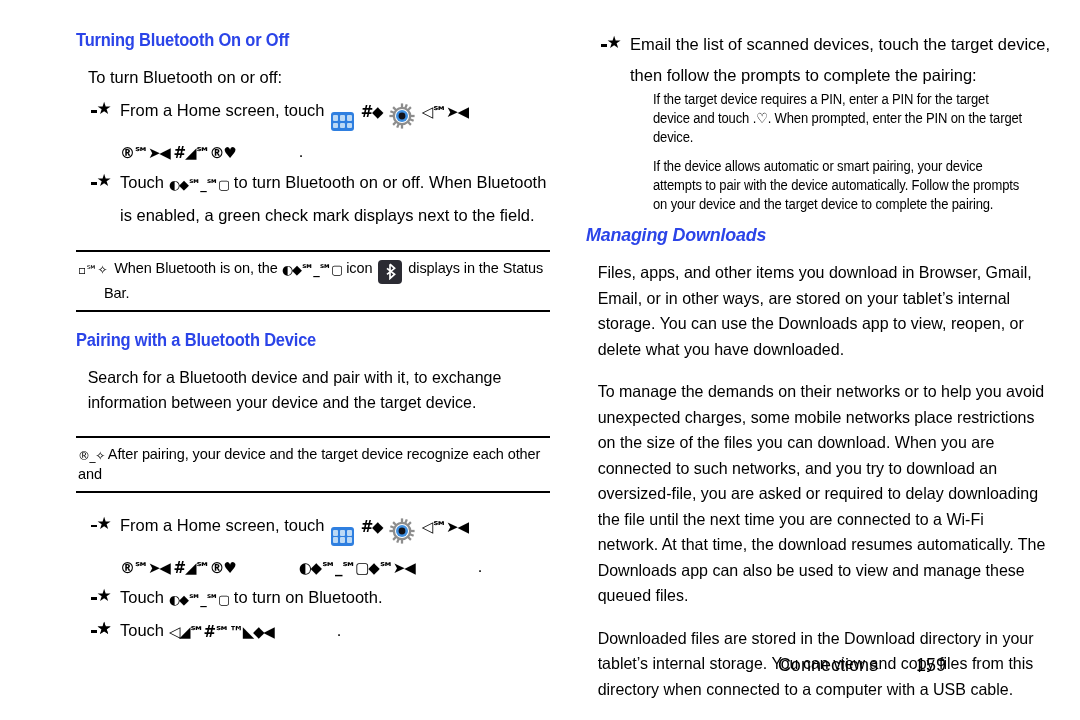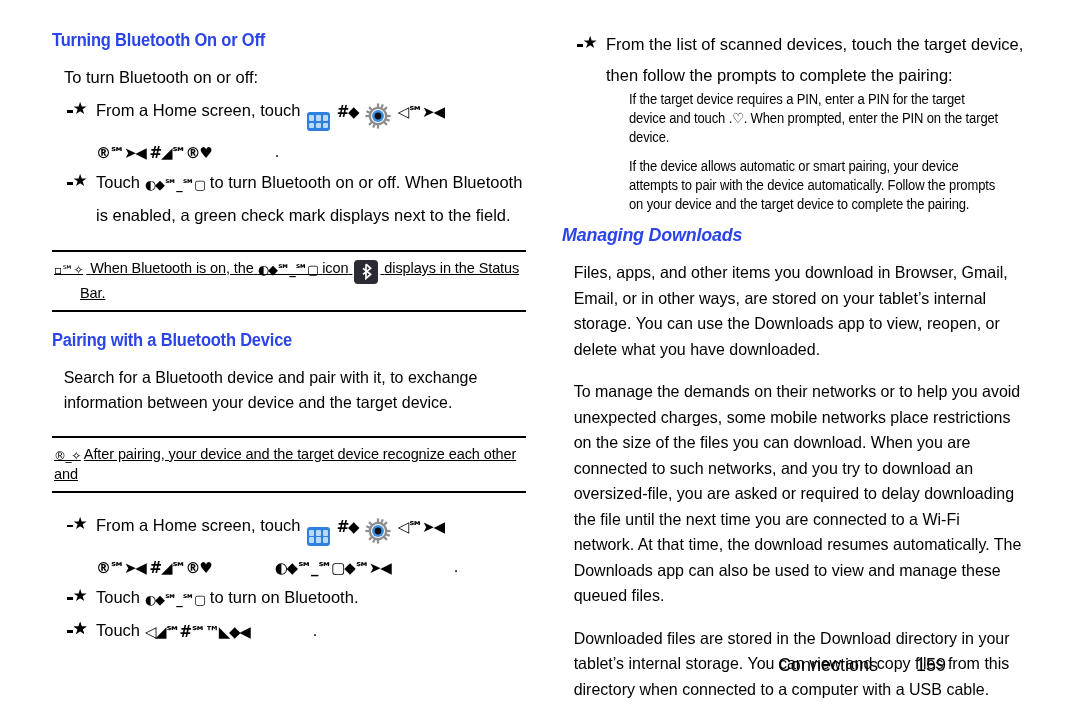--- a/index.html
+++ b/index.html
@@ -15,21 +15,21 @@
     font-family: "Liberation Sans", sans-serif;
     color: #000000;
     -webkit-font-smoothing: antialiased;
   }
 
   .page {
     position: relative;
     width: 956px;
     height: 720px;
     box-sizing: border-box;
-    padding: 30px 44px 10px 52px;
+    padding: 30px 44px 10px 76px;
   }
 
   .columns {
     display: flex;
     flex-direction: row;
     align-items: flex-start;
     gap: 36px;
     height: 100%;
   }
   .col {
@@ -130,21 +130,20 @@
     align-items: flex-start;
     padding: 7px 2px 8px 2px;
     font-size: 14.5px;
     line-height: 18px;
     letter-spacing: -0.1px;
   }
   .note .note-body.indent-hanging {
     display: block;
     text-indent: 0;
     padding-left: 2px;
-    text-decoration: underline;
   }
   .note .note-body.indent-hanging .cont {
     display: block;
     padding-left: 26px;
   }
   .note .glyphs {
     font-size: 13px;
     margin-right: 3px;
     white-space: nowrap;
     letter-spacing: -0.5px;
@@ -383,21 +382,21 @@
         <span class="spacer-dot"></span>
         <span>.</span>
       </div>
 
     </div>
 
     <div class="col">
 
       <div class="bullet">
         <span class="star">★</span>
-        <span>From the list of scanned devices, touch the target device,</span>
+        <span>Email the list of scanned devices, touch the target device,</span>
       </div>
       <div class="bullet-line2">then follow the prompts to complete the pairing:</div>
 
       <p class="subpara">If the target device requires a PIN, enter a PIN for the target device and touch .♡. When prompted, enter the PIN on the target device.</p>
 
       <p class="subpara">If the device allows automatic or smart pairing, your device attempts to pair with the device automatically. Follow the prompts on your device and the target device to complete the pairing.</p>
 
       <h2 class="h-section italic">Managing Downloads</h2>
 
       <p class="body-p">Files, apps, and other items you download in Browser, Gmail, Email, or in other ways, are stored on your tablet’s internal storage. You can use the Downloads app to view, reopen, or delete what you have downloaded.</p>

